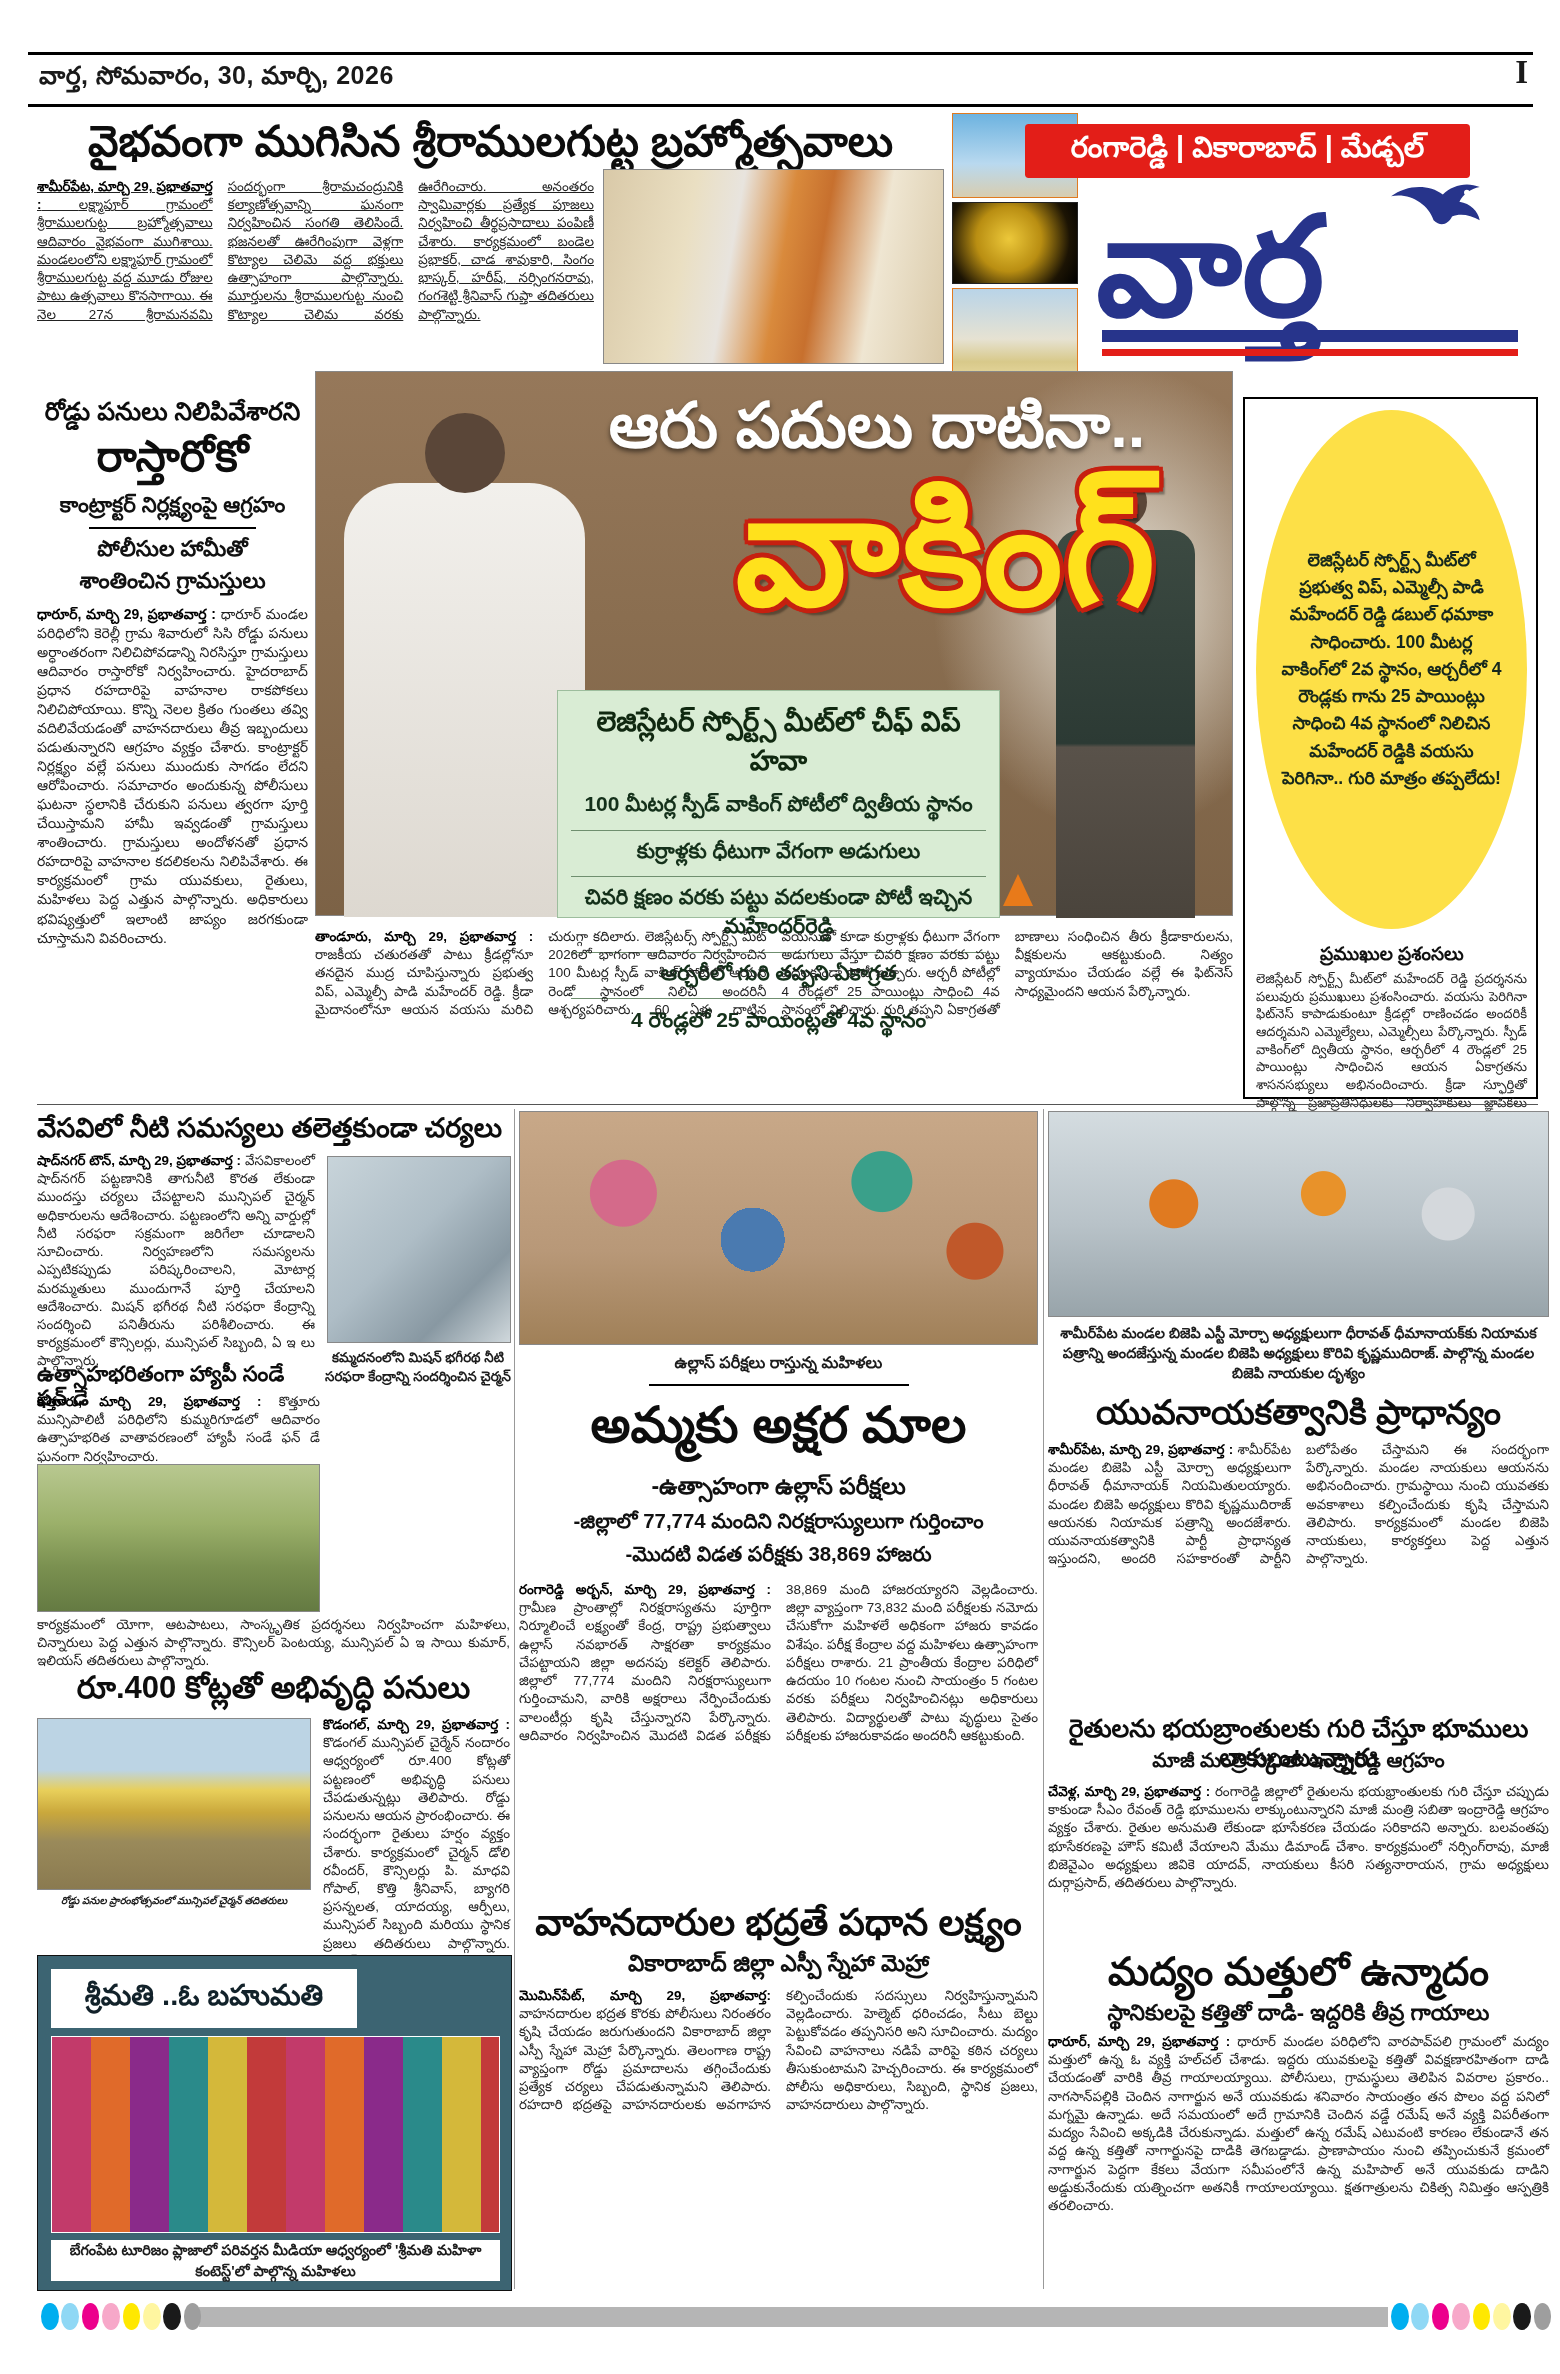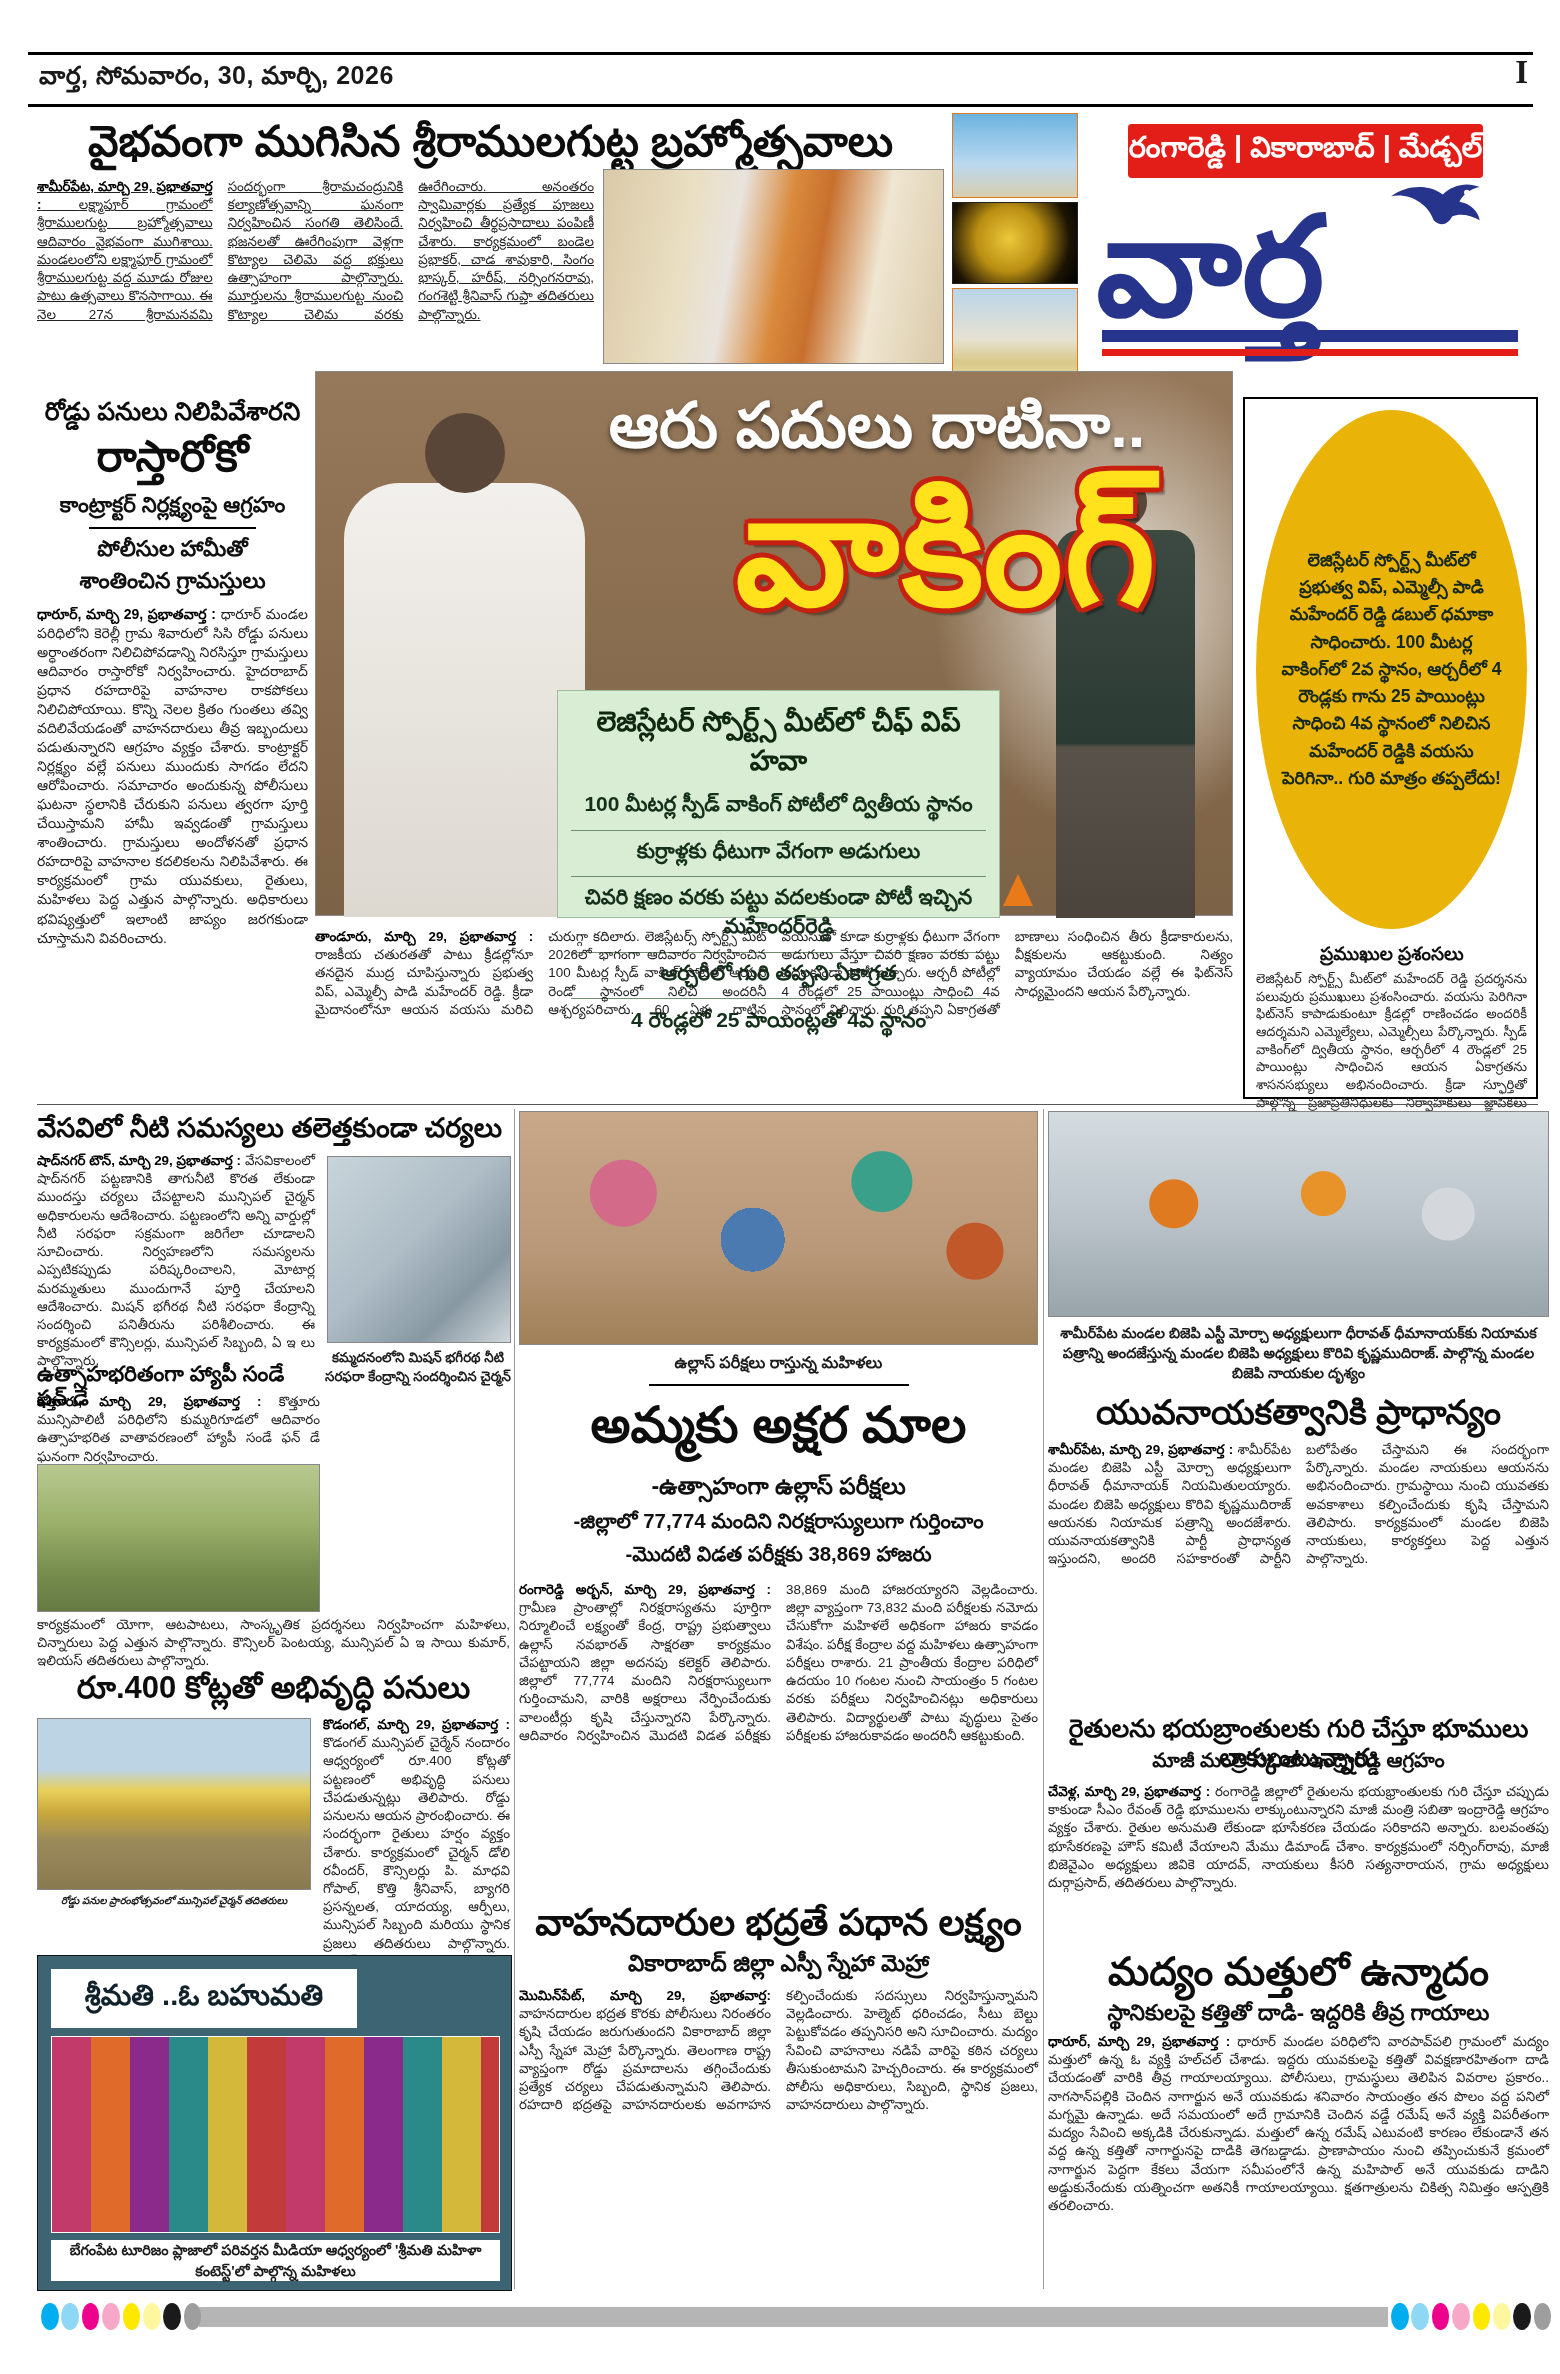--- a/index.html
+++ b/index.html
@@ -38,21 +38,21 @@
   .kicker-white { color:#fff; font-weight:bold; text-align:center;
       text-shadow:0 2.8px 5.6px rgba(0,0,0,.55); }
   .walking-yellow { color:#ffe11c; font-weight:bold; letter-spacing:1.9px;
       text-shadow:-3.7px -3.7px 0 #c62010, 3.7px -3.7px 0 #c62010, -3.7px 3.7px 0 #c62010, 3.7px 3.7px 0 #c62010,
                   0 -4.6px 0 #c62010, 0 4.6px 0 #c62010, -4.6px 0 0 #c62010, 4.6px 0 0 #c62010, 5.6px 7.4px 1.9px rgba(0,0,0,.35); }
   .greenbox { background:#d9ecd4; border:0.9px solid #9dbd9d; padding:15px 13px 9.3px; }
   .greenbox .title { font-size:28px; font-weight:bold; text-align:center; color:#102810; }
   .boxline { font-size:21px; font-weight:bold; text-align:center; color:#14301a; padding:8.3px 5.6px; }
   .boxline + .boxline { border-top:0.9px solid #6f8f6f; }
   .sidebox { border:2.8px solid #000; background:#fff; }
-  .circle { background:#eab308; border-radius:50%; display:flex; align-items:center; }
+  .circle { background:#fde047; border-radius:50%; display:flex; align-items:center; }
   .circle p { font-size:17.6px; font-weight:bold; text-align:center; line-height:1.55; color:#17281c; padding:24px; }
 
   .person-shirt { position:absolute; background:linear-gradient(180deg,#f2f0ec,#ddd8d0); border-radius:56px 56px 0 0; }
   .person-head { position:absolute; background:#5a4638; border-radius:50%; }
   .archer-body { position:absolute; background:linear-gradient(180deg,#3c4a42,#2c3a34 55%, #59524a 56%, #4a443c); border-radius:24px 24px 0 0; }
   .cone { position:absolute; width:0; height:0; border-left:15px solid transparent; border-right:15px solid transparent; border-bottom:32px solid #e87a1a; }
 
   .srimathi { background:#3c6472; border:1.9px solid #111; }
   .srimathi .label { background:#fff; display:flex; align-items:center; justify-content:center;
       font-size:29px; font-weight:bold; color:#12222a; }
@@ -77,21 +77,21 @@
     <span class="byline">శామీర్‌పేట, మార్చి 29, ప్రభాతవార్త :</span>
     <span>లక్ష్మాపూర్ గ్రామంలో శ్రీరాములగుట్ట బ్రహ్మోత్సవాలు ఆదివారం వైభవంగా ముగిశాయి. మండలంలోని లక్ష్మాపూర్ గ్రామంలో శ్రీరాములగుట్ట వద్ద మూడు రోజుల పాటు ఉత్సవాలు కొనసాగాయి. ఈ నెల 27న శ్రీరామనవమి సందర్భంగా శ్రీరామచంద్రునికి కల్యాణోత్సవాన్ని ఘనంగా నిర్వహించిన సంగతి తెలిసిందే. భజనలతో ఊరేగింపుగా వెళ్లగా కొట్యాల చెలిమె వద్ద భక్తులు ఉత్సాహంగా పాల్గొన్నారు. మూర్తులను శ్రీరాములగుట్ట నుంచి కొట్యాల చెలిమ వరకు ఊరేగించారు. అనంతరం స్వామివార్లకు ప్రత్యేక పూజలు నిర్వహించి తీర్థప్రసాదాలు పంపిణీ చేశారు. కార్యక్రమంలో బండెల ప్రభాకర్, చాడ శావుకారి, సింగం భాస్కర్, హరీష్, నర్సింగనరావు, గంగశెట్టి శ్రీనివాస్ గుప్తా తదితరులు పాల్గొన్నారు.</span>
   </p>
   <div class="photo" style="left:603px; top:169px; width:341px; height:195px;
        background:linear-gradient(100deg,#d9c9a8 0%,#eadfc2 25%,#e8e4de 38%,#d98a3c 52%,#c7702e 62%,#efe6d2 78%,#d9c9a8 100%);"></div>
 
   <div class="photo" style="left:952px; top:113px; width:126px; height:85px; background:linear-gradient(180deg,#6db3e0,#b9d9ef 60%,#d8cdb0); border:1.9px solid #e07a20;"></div>
   <div class="photo" style="left:952px; top:202px; width:126px; height:82px; background:radial-gradient(circle at 45% 45%, #ecc83a 0%, #b98e12 40%, #1c1404 75%, #000 100%); border:1.9px solid #222;"></div>
   <div class="photo" style="left:952px; top:288px; width:126px; height:93px; background:linear-gradient(180deg,#b9d4e8 0%,#e6e2d2 55%,#d8c98a 80%,#e8d9a0); border:1.9px solid #e07a20;"></div>
 
-  <div class="abs mast-banner" style="left:1128px; top:124px; width:355px; height:54px;">రంగారెడ్డి | వికారాబాద్ | మేడ్చల్</div>
+  <div class="abs mast-banner" style="left:1025px; top:124px; width:445px; height:54px;">రంగారెడ్డి | వికారాబాద్ | మేడ్చల్</div>
 
   <div class="abs" style="left:1087px; top:182px; width:445px; height:186px;">
     <svg width="121" height="72" viewBox="0 0 130 78" style="position:absolute; right:37px; top:-5.6px;">
       <path d="M64 48 C58 30 38 18 18 22 C34 10 58 8 74 20 C84 10 100 6 114 12 C104 14 96 20 92 28 C104 30 112 38 114 48 C104 42 92 40 84 44 C80 52 72 56 64 48 Z" fill="#27348b"></path>
       <circle cx="100" cy="18" r="3" fill="#fff"></circle>
     </svg>
     <div class="logo-text" style="position:absolute; left:9.3px; top:15px;">వార్త</div>
   </div>
   <div class="abs logo-bar-blue" style="left:1102px; top:330px; width:416px;"></div>
   <div class="abs logo-bar-red" style="left:1102px; top:349px; width:416px;"></div>

